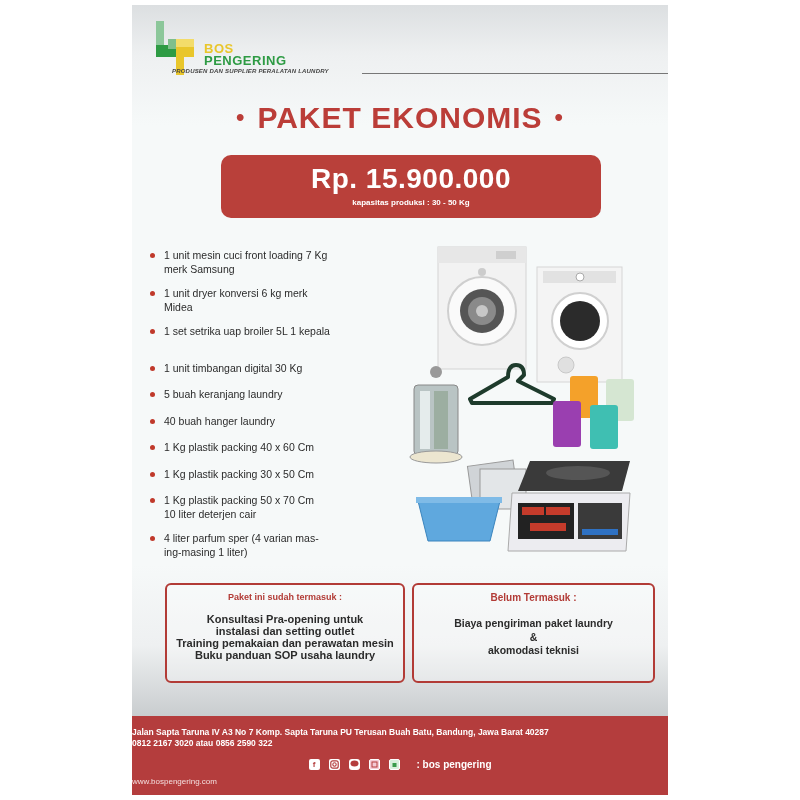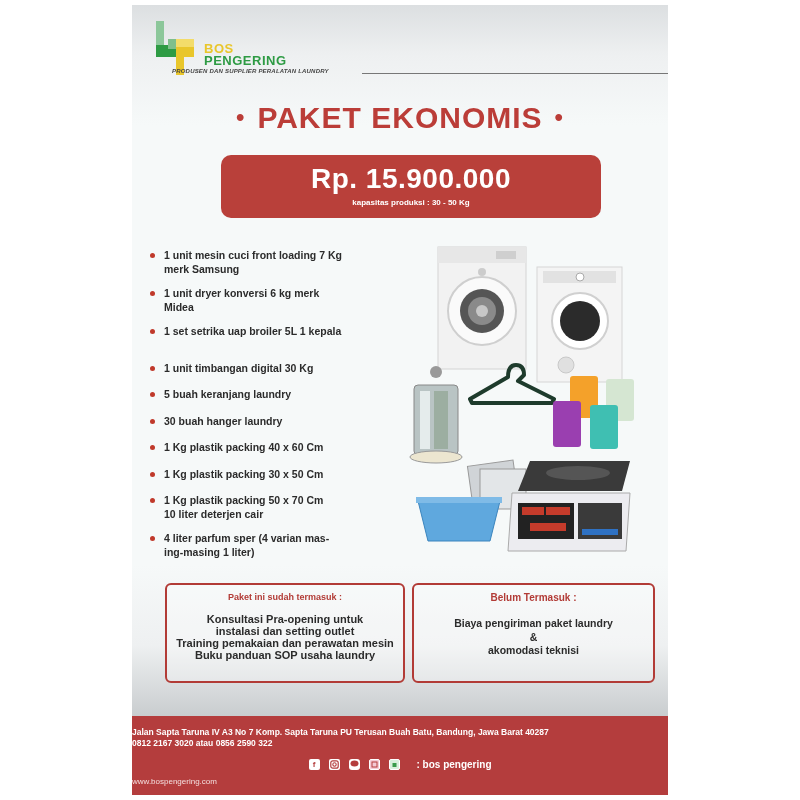--- a/index.html
+++ b/index.html
@@ -27,21 +27,21 @@
   .title .dot { font-size: 24px; margin: 0 12px; vertical-align: 3px; }
 
   .price-box {
     position: absolute; left: 89px; top: 150px; width: 380px; height: 63px;
     background: #b9403a; border-radius: 10px; color: #fff; text-align: center;
   }
   .price { font-size: 28px; font-weight: bold; margin-top: 8px; letter-spacing: 0.5px; }
   .capacity { font-size: 8px; font-weight: bold; margin-top: 3px; }
 
   .items { position: absolute; left: 18px; top: 244px; width: 250px; list-style: none; }
-  .items li { position: relative; padding-left: 14px; font-size: 10.5px; font-weight: bold; color: #2b2b2b; line-height: 13.5px; }
+  .items li { position: relative; padding-left: 14px; font-size: 10.5px; font-weight: normal; color: #2b2b2b; line-height: 13.5px; }
   .items li .bullet { position: absolute; left: 0; top: 4px; width: 5px; height: 5px; border-radius: 50%; background: #c0392b; }
 
   .products { position: absolute; left: 268px; top: 236px; width: 260px; height: 330px; }
 
   .box {
     position: absolute; top: 578px; height: 100px; border: 2px solid #b23b36; border-radius: 6px;
     text-align: center; color: #2b2b2b; background: rgba(255,255,255,0.3);
   }
   .box.left { left: 33px; width: 240px; }
   .box.right { left: 280px; width: 243px; }
@@ -112,21 +112,21 @@
     <li style="margin-bottom:13px">
         <span class="bullet"></span>
         <div>1 unit timbangan digital 30 Kg</div>
       </li>
     <li style="margin-bottom:13px">
         <span class="bullet"></span>
         <div>5 buah keranjang laundry</div>
       </li>
     <li style="margin-bottom:13px">
         <span class="bullet"></span>
-        <div>30 buah hanger laundry</div>
+        <div>40 buah hanger laundry</div>
       </li>
     <li style="margin-bottom:13px">
         <span class="bullet"></span>
         <div>1 Kg plastik packing 40 x 60 Cm</div>
       </li>
     <li style="margin-bottom:13px">
         <span class="bullet"></span>
         <div>1 Kg plastik packing 30 x 50 Cm</div>
       </li>
     <li style="margin-bottom:11px">

